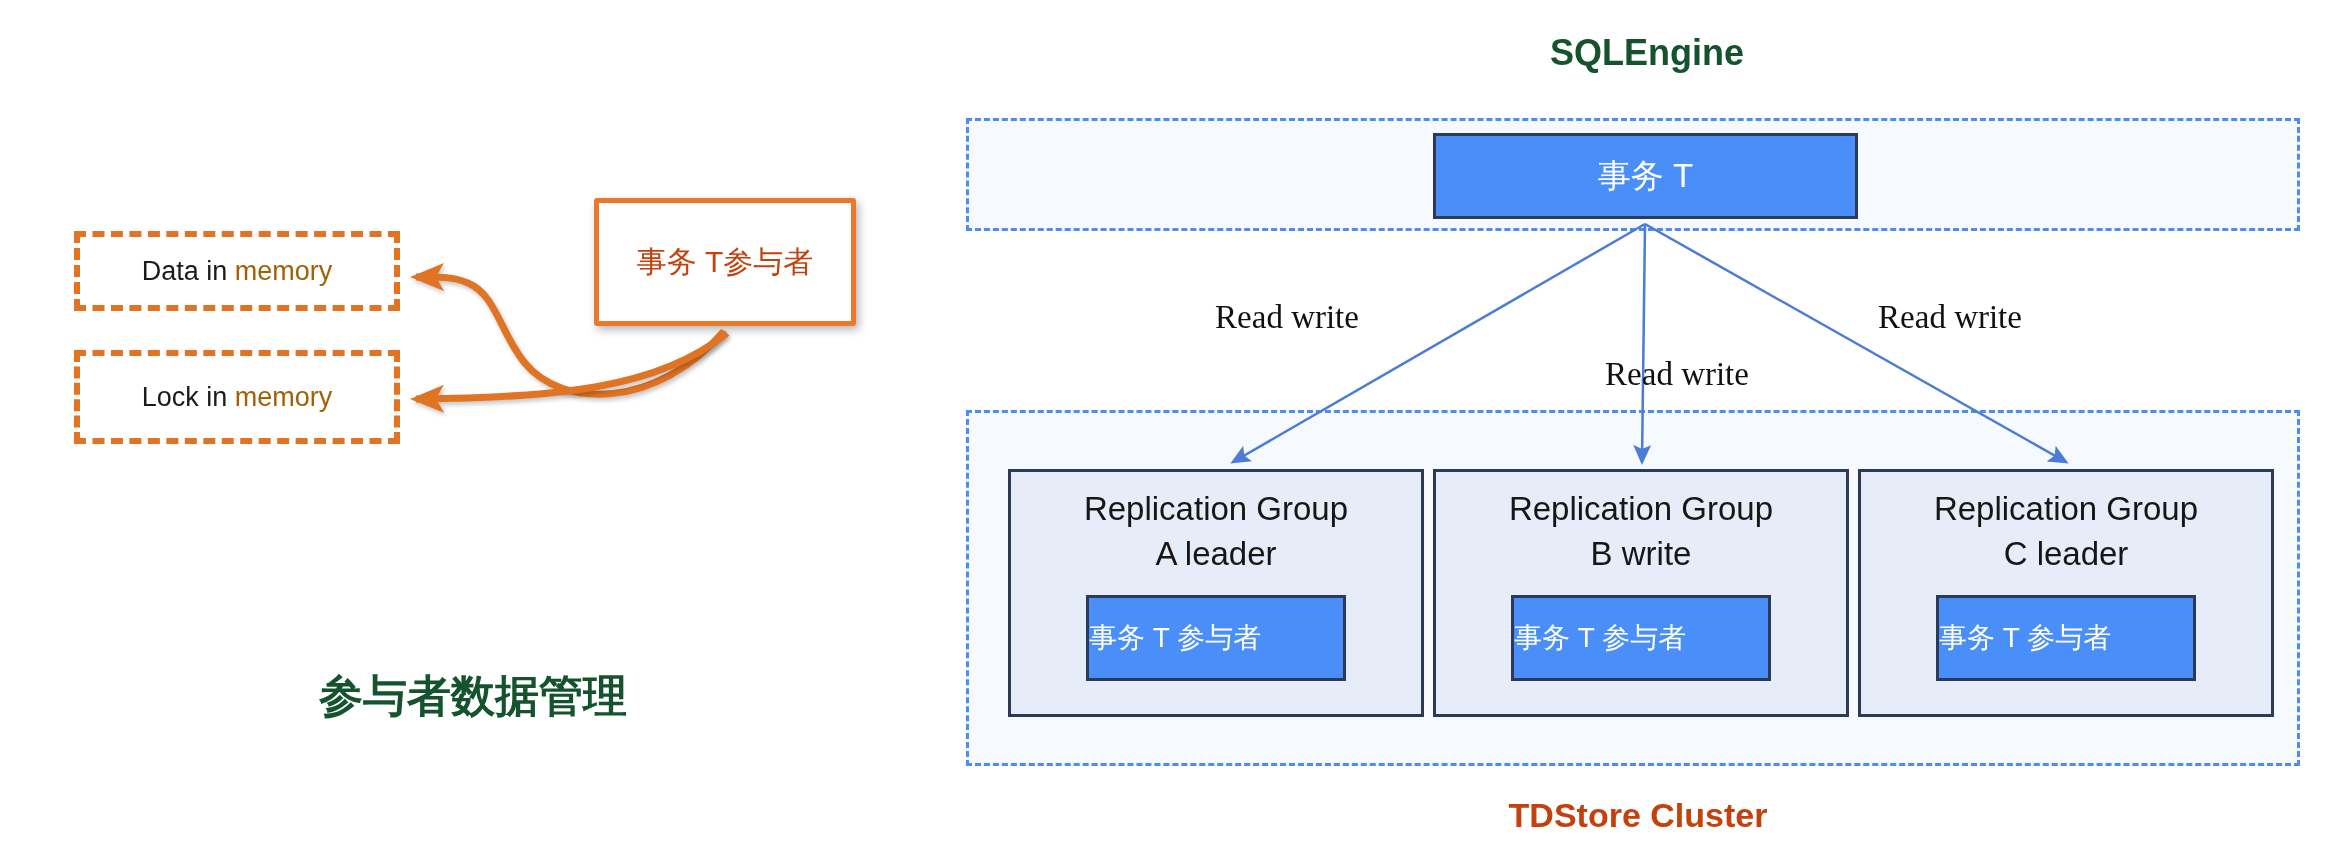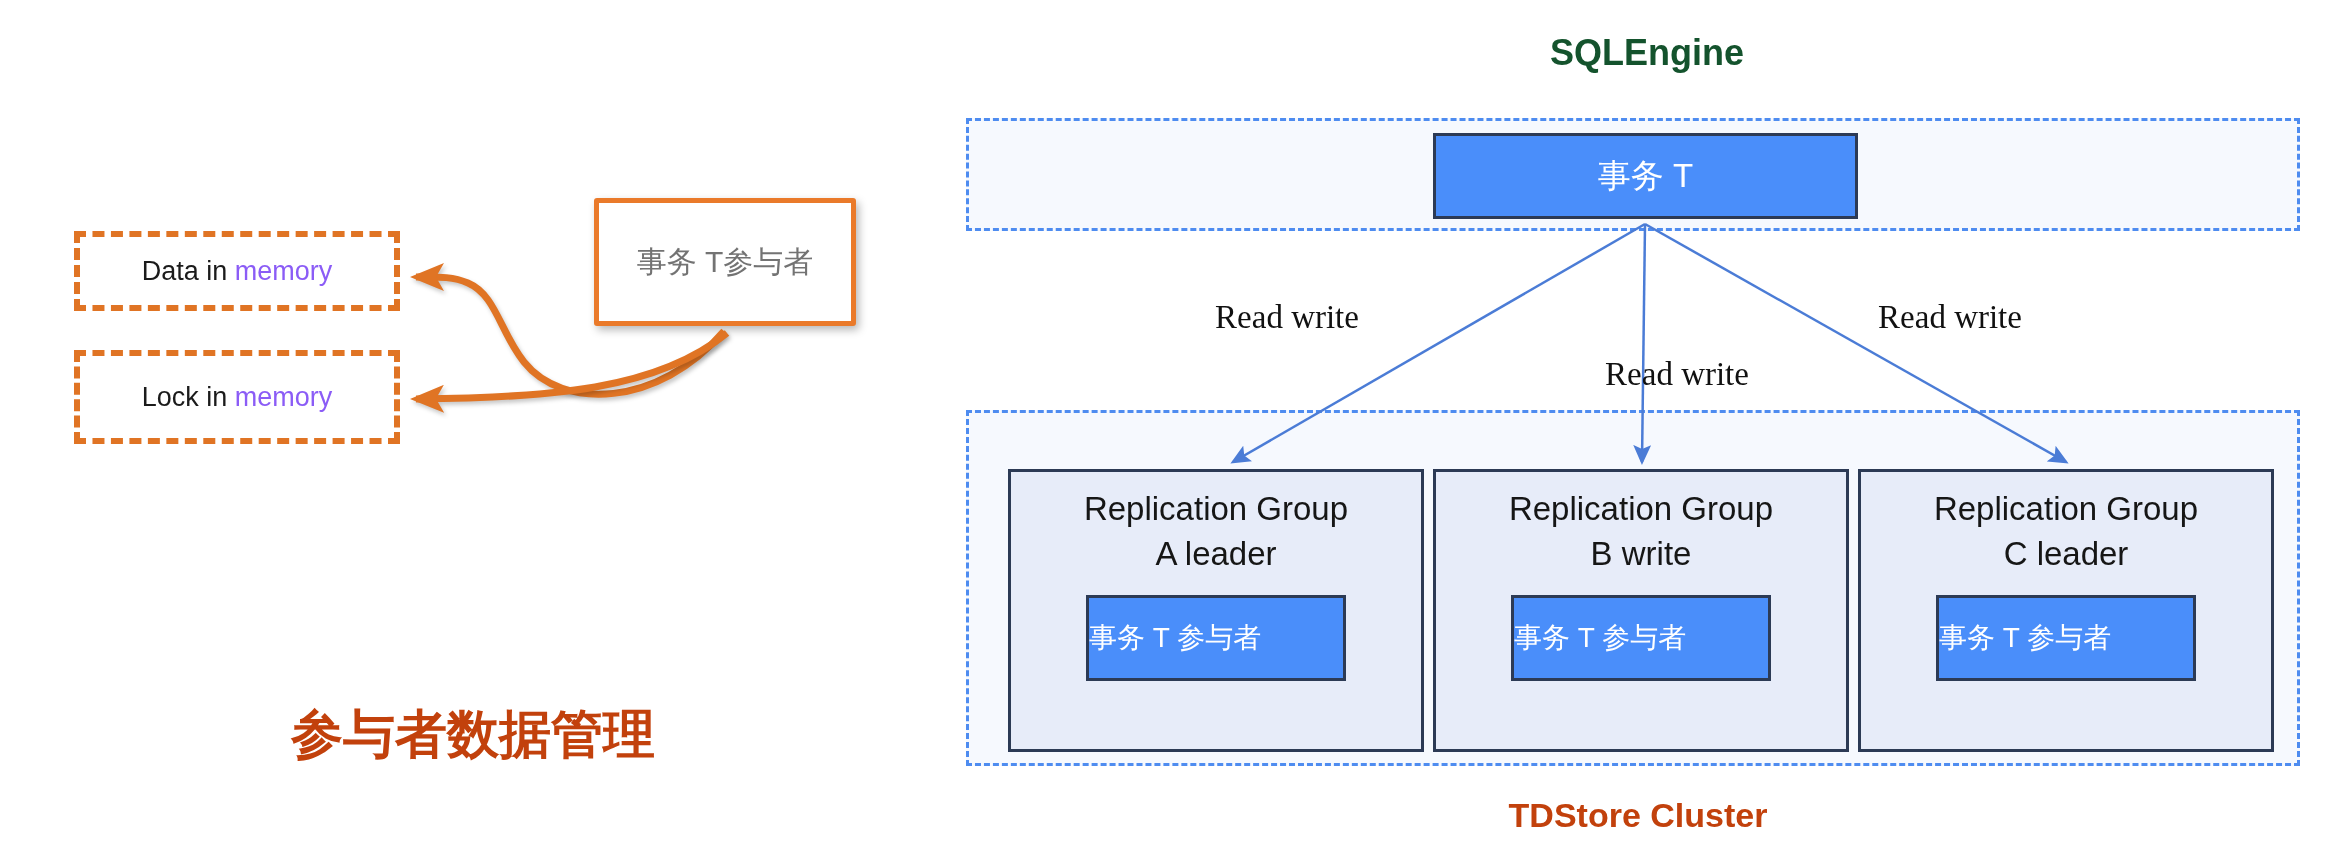--- a/index.html
+++ b/index.html
@@ -25,48 +25,48 @@
     box-sizing: border-box;
     display: flex;
     align-items: center;
     justify-content: center;
     font-size: 27px;
     color: #1b1b1b;
     background: transparent;
   }
   #data-box { top: 231px; height: 80px; }
   #lock-box { top: 350px; height: 94px; }
-  .mem-red { color: #8b5cf6; text-align: center; }
+  .mem-red { color: #a16207; text-align: center; }
 
   #participant-box {
     position: absolute;
     left: 594px;
     top: 198px;
     width: 262px;
     height: 128px;
     border: 5px solid #EA7A2A;
     border-radius: 3px;
     box-sizing: border-box;
     background: #ffffff;
     box-shadow: 3px 4px 8px rgba(0,0,0,0.28);
     display: flex;
     align-items: center;
     justify-content: center;
     font-size: 30px;
-    color: #737373;
+    color: #c2410c;
   }
 
   #left-caption {
     position: absolute;
     left: 473px;
-    top: 700px;
-    transform: translateX(-50%);
-    font-size: 52px;
+    top: 667px;
+    transform: translateX(-50%);
+    font-size: 44px;
     font-weight: bold;
-    color: #c2410c;
+    color: #14532d;
     white-space: nowrap;
   }
 
   
   .dashed-panel {
     position: absolute;
     left: 966px;
     width: 1334px;
     border: 3px dashed #4E8CF0;
     box-sizing: border-box;
@@ -121,21 +121,21 @@
     font-family: Liberation Serif, serif;
   }
   #edge-label-0 { left: 1287px; top: 317px; }
   #edge-label-1 { left: 1677px; top: 374px; }
   #edge-label-2 { left: 1950px; top: 317px; }
 
   .group-box {
     position: absolute;
     top: 469px;
     width: 416px;
-    height: 283px;
+    height: 248px;
     background: #E7ECF9;
     border: 3px solid #2C3A55;
     box-sizing: border-box;
   }
   #group-0 { left: 1008px; }
   #group-1 { left: 1433px; }
   #group-2 { left: 1858px; }
 
   .group-title {
     margin-top: 14px;

